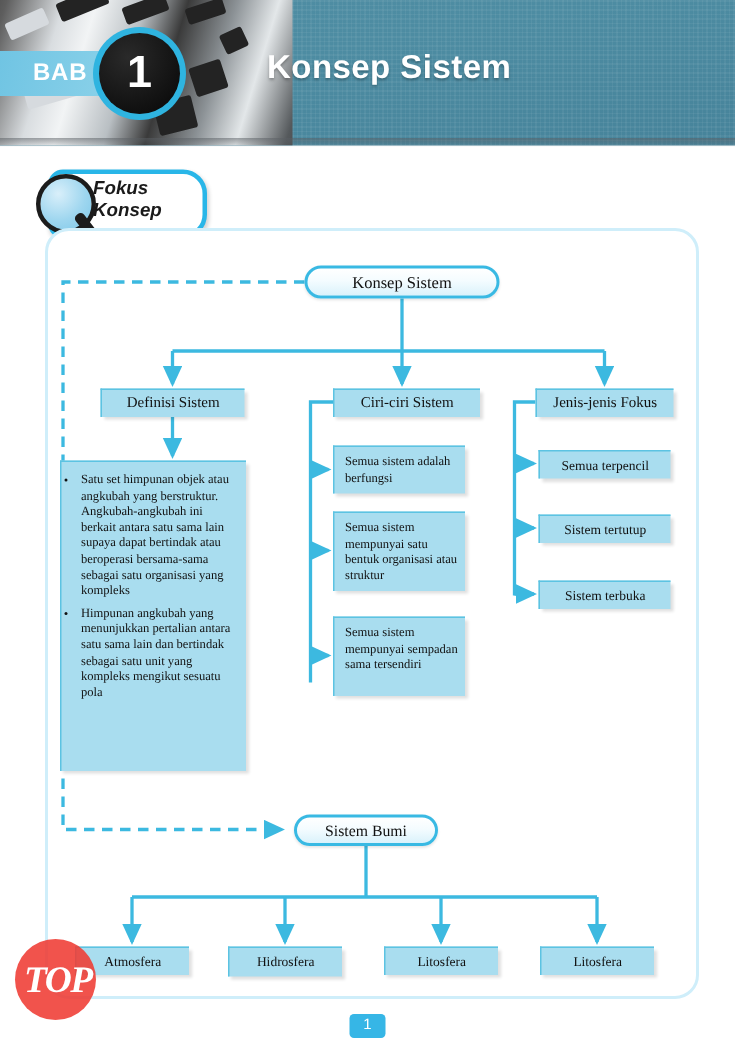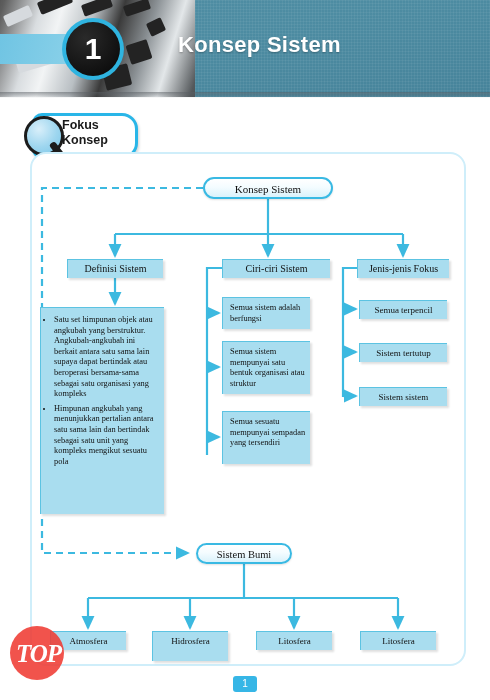--- a/index.html
+++ b/index.html
@@ -48,21 +48,21 @@
 
   
   .fokus{position:absolute;left:18px;top:113px;width:116px;height:44px;}
   .fokus-plate{position:absolute;left:14px;top:0;width:100px;height:40px;
      background:#fff;border:3px solid #29b6e8;border-radius:10px 16px 16px 10px;
      box-shadow:1px 2px 3px rgba(0,0,0,.18);}
   .fokus-tail{position:absolute;left:96px;top:2px;width:20px;height:36px;
      background:#29b6e8;border-radius:0 14px 14px 0;}
   .fokus-txt{position:absolute;left:44px;top:5px;width:72px;
      font-family:"Liberation Sans",sans-serif;font-weight:bold;font-size:12.5px;
-     line-height:14.5px;color:#1a1a1a;}
+     line-height:14.5px;color:#1a1a1a;font-style:italic;}
   .mg-circle{position:absolute;left:6px;top:3px;width:34px;height:34px;border-radius:50%;
      border:3px solid #1c1c1c;
      background:radial-gradient(circle at 35% 30%,#d9effa 0%,#9ed6ef 55%,#7cc7e8 100%);}
   .mg-handle{position:absolute;left:30px;top:30px;width:7px;height:18px;background:#1c1c1c;
      border-radius:3px;transform:rotate(-38deg);transform-origin:top center;}
 
   
   .frame{position:absolute;left:30px;top:152px;width:432px;height:510px;
      border:2px solid #cfeefa;border-radius:16px;background:#fff;}
 
@@ -78,37 +78,37 @@
      box-shadow:0 1px 2px rgba(0,0,0,.12);}
   
   .box{background:#a9ddef;border-top:1px solid #5cc3e2;border-left:1px solid #5cc3e2;
      box-shadow:2px 2px 2px rgba(0,0,0,.13);}
   .box.tall{text-align:left;}
 
   .n-root{left:203px;top:177px;width:130px;height:22px;line-height:20px;font-size:11px;}
   .n-bumi{left:196px;top:543px;width:96px;height:21px;line-height:19px;font-size:10.5px;}
 
   .n-def {left:67px;top:259px;width:96px;height:19px;line-height:18px;font-size:10px;}
-  .n-ciri{left:222px;top:259px;width:108px;height:19px;line-height:18px;font-size:10px;}
+  .n-ciri{left:222px;top:259px;width:98px;height:19px;line-height:18px;font-size:10px;}
   .n-jenis{left:357px;top:259px;width:92px;height:19px;line-height:18px;font-size:10px;}
 
   .n-defbox{left:40px;top:307px;width:124px;height:207px;padding:7px 6px 0 4px;font-size:8.4px;line-height:10.6px;}
   .n-defbox ul{margin:0;padding-left:9px;list-style:disc;}
   .n-defbox li{margin:0 0 4px 0;}
 
   .n-c1{left:222px;top:297px;width:88px;height:32px;padding:5px 4px 16px 7px;font-size:8.4px;line-height:10.6px;}
   .n-c2{left:222px;top:341px;width:88px;height:53px;padding:5px 4px 0 7px;font-size:8.4px;line-height:10.6px;}
   .n-c3{left:222px;top:411px;width:88px;height:53px;padding:5px 4px 0 7px;font-size:8.4px;line-height:10.6px;}
 
   .n-j1{left:359px;top:300px;width:88px;height:19px;line-height:18px;font-size:9px;}
   .n-j2{left:359px;top:343px;width:88px;height:19px;line-height:18px;font-size:9px;}
   .n-j3{left:359px;top:387px;width:88px;height:19px;line-height:18px;font-size:9px;}
 
   .n-b1{left:50px;top:631px;width:76px;height:19px;line-height:18px;font-size:9px;}
-  .n-b2{left:152px;top:631px;width:76px;height:30px;line-height:18px;font-size:9px;}
+  .n-b2{left:152px;top:631px;width:76px;height:20px;line-height:18px;font-size:9px;}
   .n-b3{left:256px;top:631px;width:76px;height:19px;line-height:18px;font-size:9px;}
   .n-b4{left:360px;top:631px;width:76px;height:19px;line-height:18px;font-size:9px;}
 
   
   .wm{position:absolute;left:6px;top:622px;width:180px;height:62px;}
   .wm-circ{position:absolute;left:4px;top:4px;width:54px;height:54px;border-radius:50%;
      background:#ef3b33;opacity:.88;}
   .wm-top{position:absolute;left:10px;top:18px;font-family:"Liberation Serif",serif;
      font-weight:bold;font-style:italic;font-size:25px;color:#fff;letter-spacing:-1px;}
   .wm-books{position:absolute;left:58px;top:14px;font-family:"Liberation Serif",serif;
@@ -130,20 +130,21 @@
     <div class="chip c1"></div>
     <div class="chip c2"></div>
     <div class="chip c3"></div>
     <div class="chip c4"></div>
     <div class="chip c5"></div>
     <div class="chip l c6"></div>
     <div class="chip c7"></div>
     <div class="chip l c8"></div>
   </div>
   <div class="bab-band"></div>
+  <div class="bab-text">BAB</div>
   <div class="num-ring"></div>
   <div class="num-circ"></div>
   <div class="num-text">1</div>
   <div class="hdr-title">Konsep Sistem</div>
 </div>
 <div class="hdr-edge"></div>
 
 <div class="fokus">
   <div class="fokus-tail"></div>
   <div class="fokus-plate"></div>
@@ -206,25 +207,25 @@
 
 <div class="node box tall n-defbox">
   <ul>
     <li>Satu set himpunan objek atau angkubah yang berstruktur. Angkubah-angkubah ini berkait antara satu sama lain supaya dapat bertindak atau beroperasi bersama-sama sebagai satu organisasi yang kompleks</li>
     <li>Himpunan angkubah yang menunjukkan pertalian antara satu sama lain dan bertindak sebagai satu unit yang kompleks mengikut sesuatu pola</li>
   </ul>
 </div>
 
 <div class="node box tall n-c1">Semua sistem adalah berfungsi</div>
 <div class="node box tall n-c2">Semua sistem mempunyai satu bentuk organisasi atau struktur</div>
-<div class="node box tall n-c3">Semua sesuatu mempunyai sempadan yang tersendiri</div>
+<div class="node box tall n-c3">Semua sistem mempunyai sempadan sama tersendiri</div>
 
 <div class="node box n-j1">Semua terpencil</div>
 <div class="node box n-j2">Sistem tertutup</div>
-<div class="node box n-j3">Sistem sistem</div>
+<div class="node box n-j3">Sistem terbuka</div>
 
 <div class="node pill n-bumi">Sistem Bumi</div>
 
 <div class="node box n-b1">Atmosfera</div>
 <div class="node box n-b2">Hidrosfera</div>
 <div class="node box n-b3">Litosfera</div>
 <div class="node box n-b4">Litosfera</div>
 
 <div class="wm">
   <div class="wm-circ"></div>

